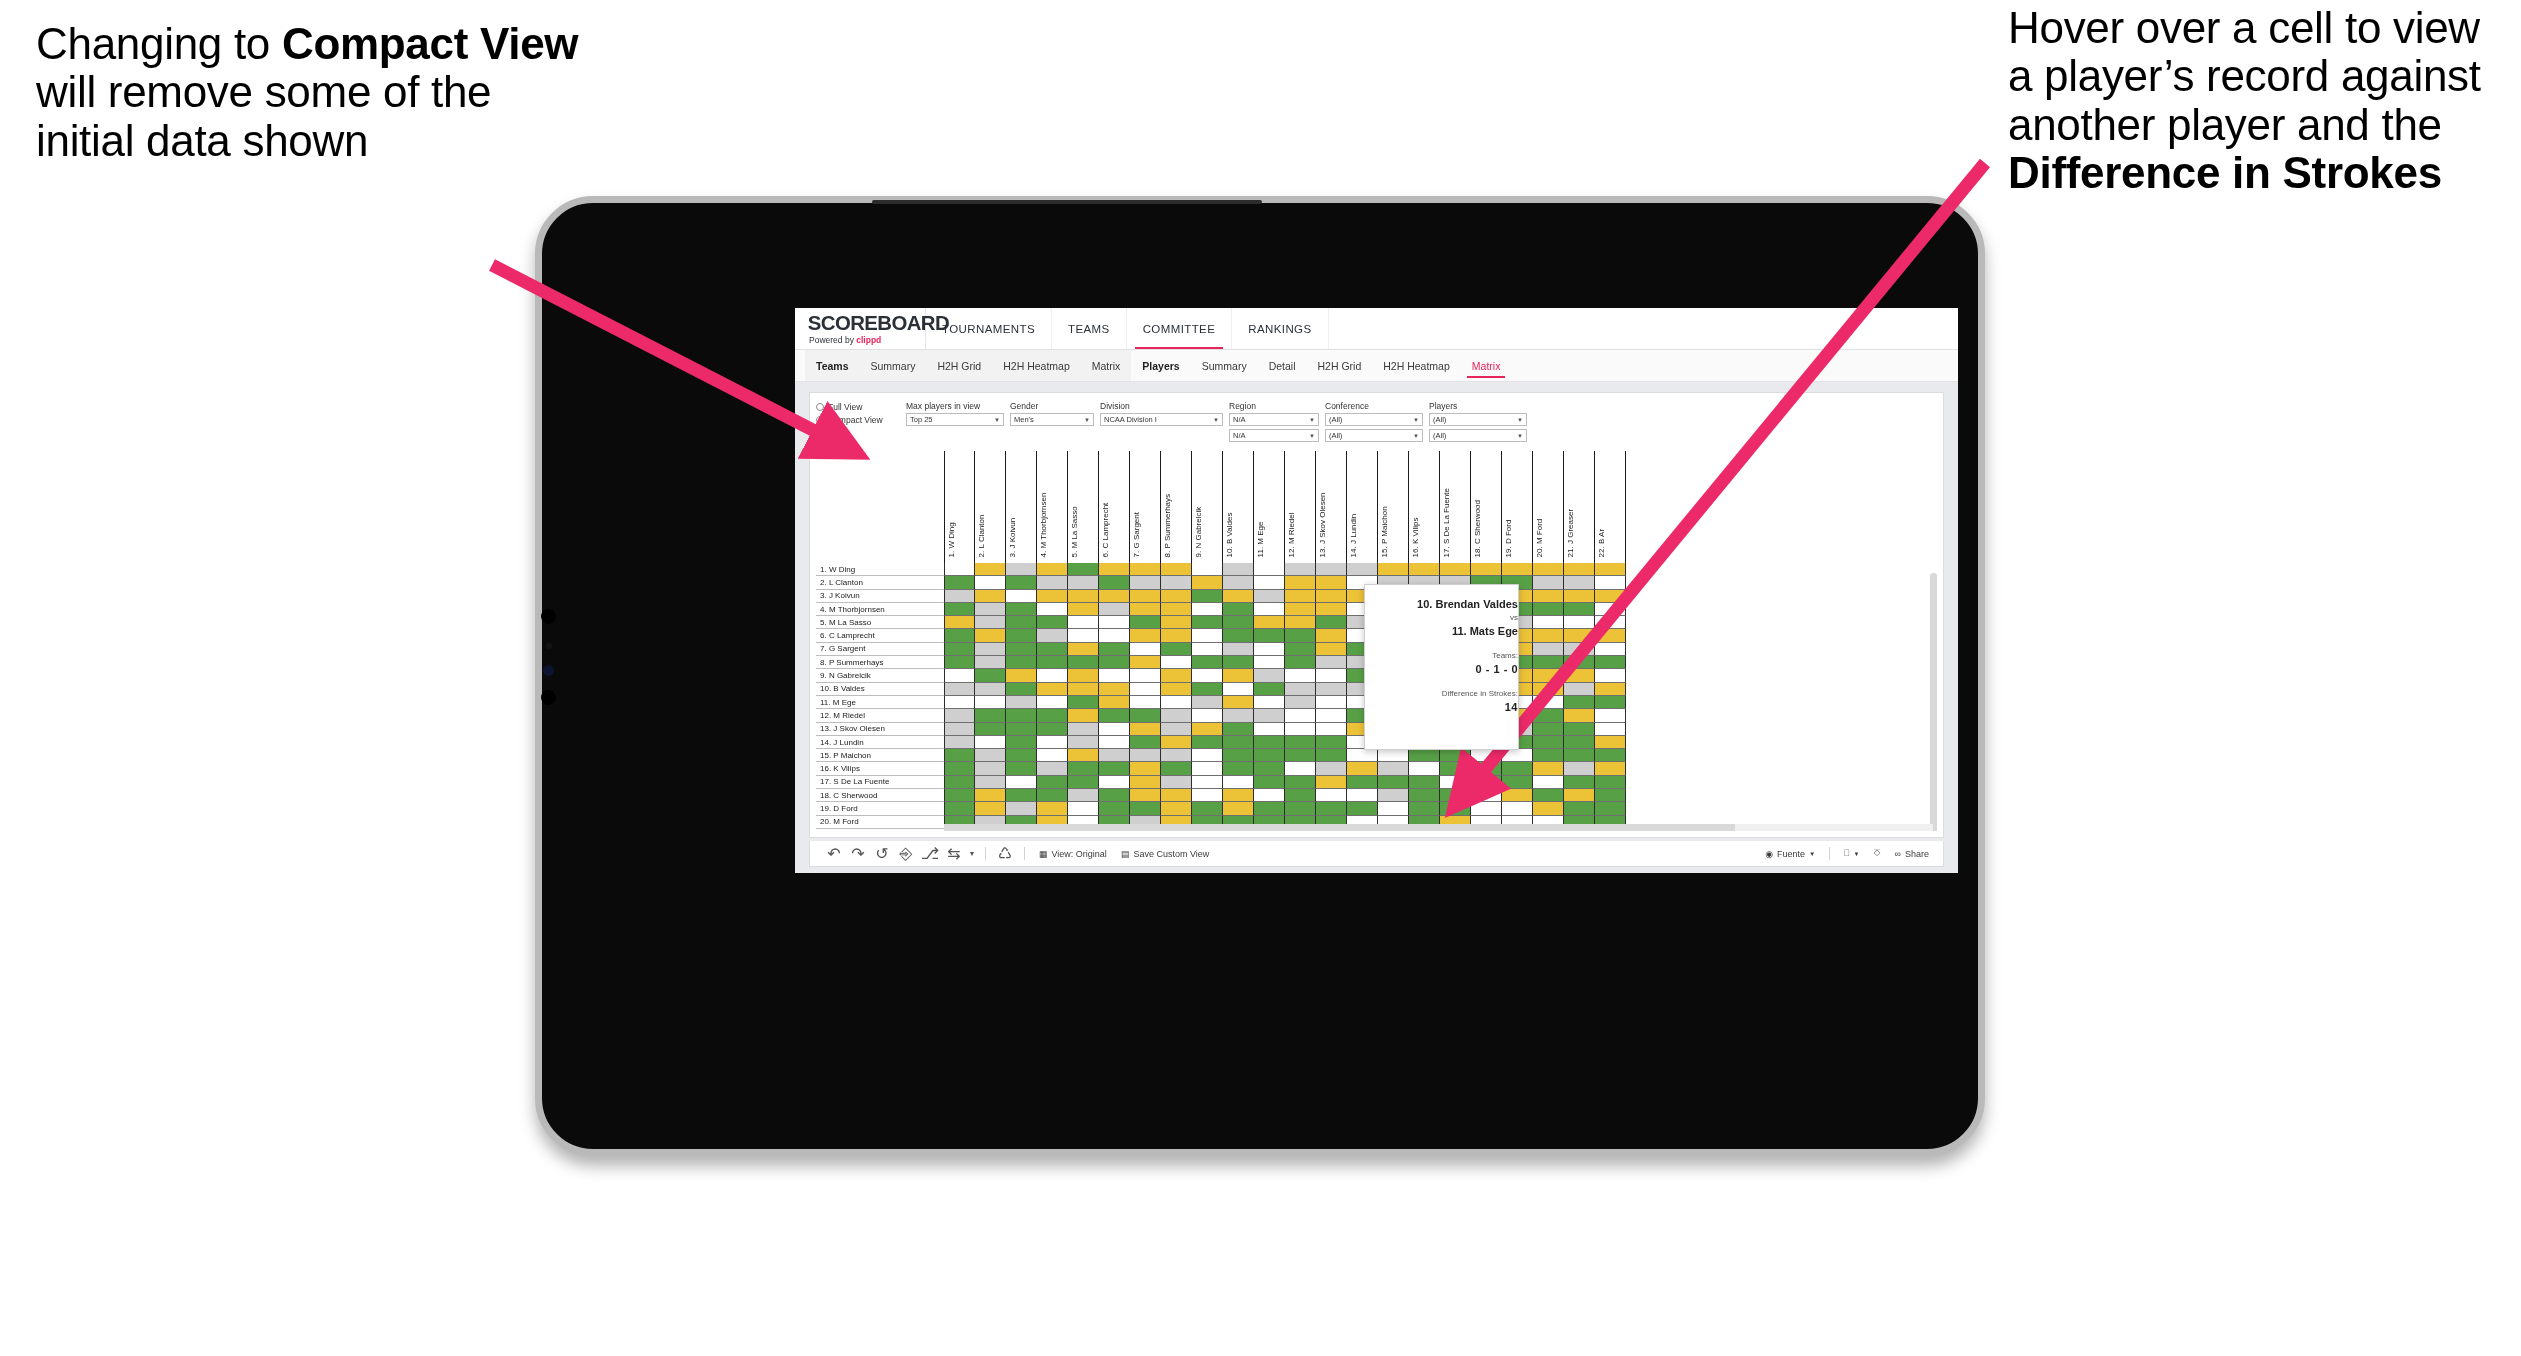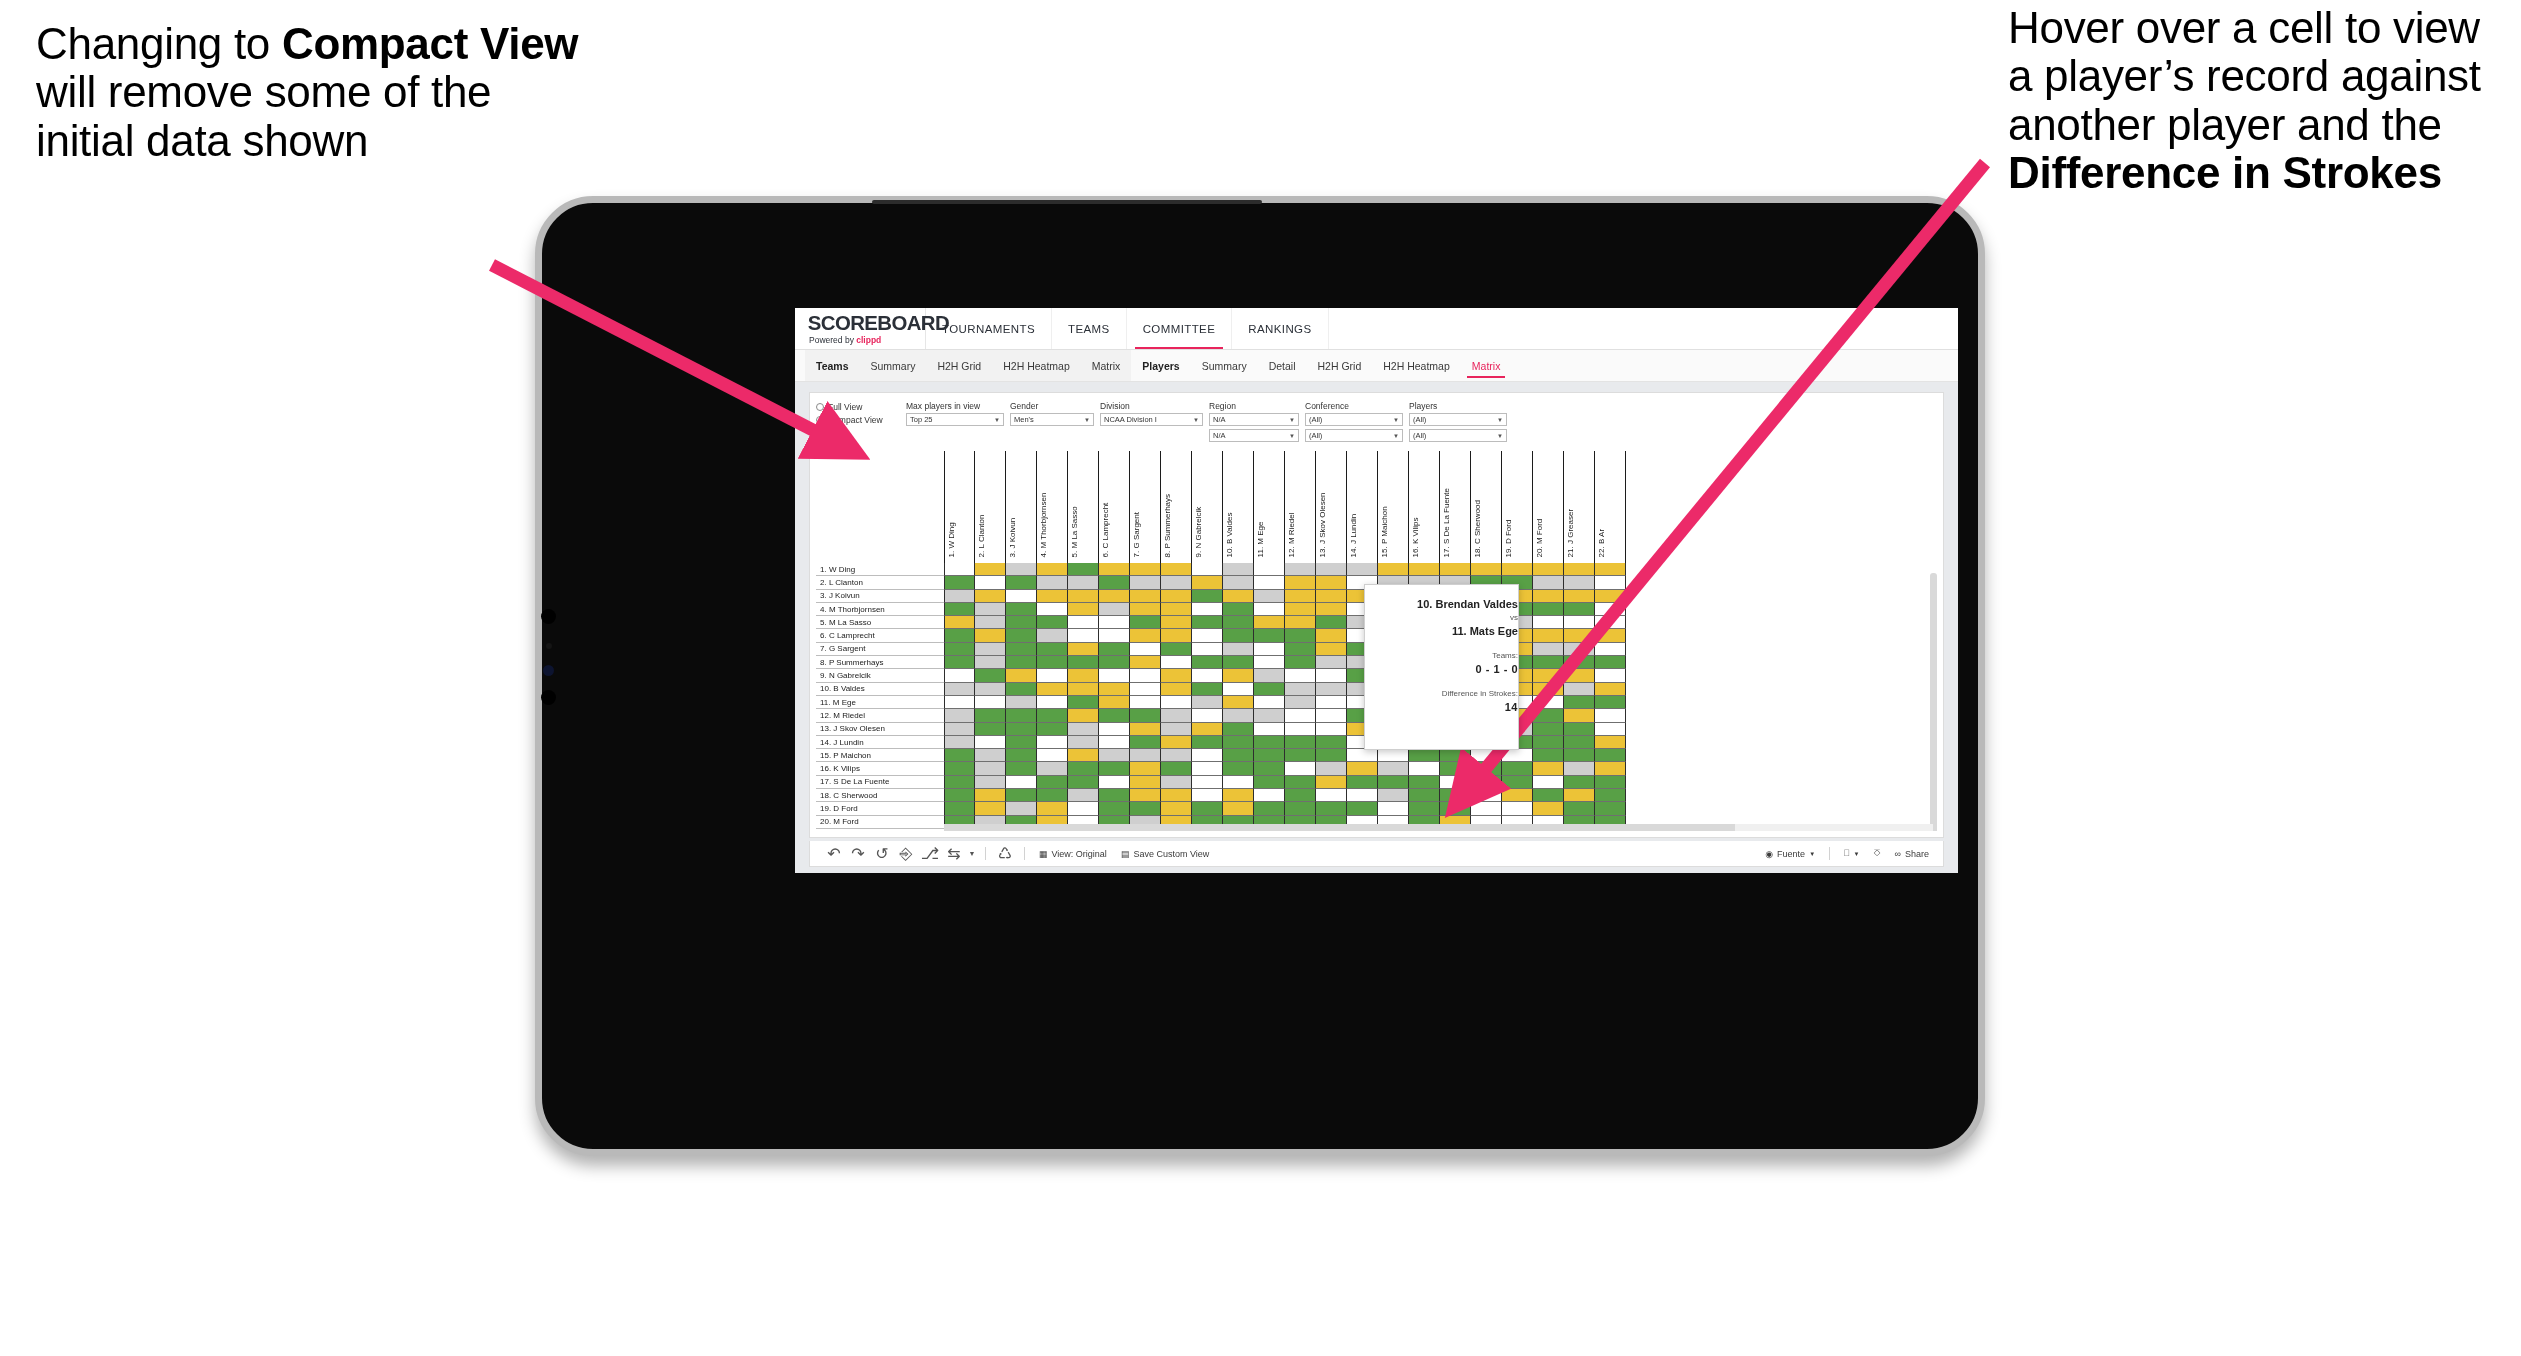--- a/index.html
+++ b/index.html
@@ -93,21 +93,21 @@
   .fgroup { margin-right:6px; }
   .fgroup .flabel { font-size:8.5px; color:#333; margin-bottom:2px; white-space:nowrap; }
   .fsel {
     height:13px; border:1px solid #bcbcbc; background:#fff; font-size:7.5px;
     color:#333; display:flex; align-items:center; padding:0 3px;
     justify-content:space-between; margin-bottom:3px;
   }
   .fsel .caret { font-size:6px; color:#555; margin-left:4px; }
   .w-mpv  { width:98px; }
   .w-gen  { width:84px; }
-  .w-div  { width:103px; }
+  .w-div  { width:123px; }
   .w-reg  { width:90px; }
   .w-conf { width:98px; }
   .w-ply  { width:98px; }
 
   
   #matrix-wrap { position:absolute; left:6px; top:58px; right:6px; bottom:6px; overflow:hidden; }
   #matrix { position:relative; }
   .mrow { display:flex; }
   .rowlabel {
     width:128px; flex:none; font-size:8px; color:#1a1a1a; padding-left:4px;

